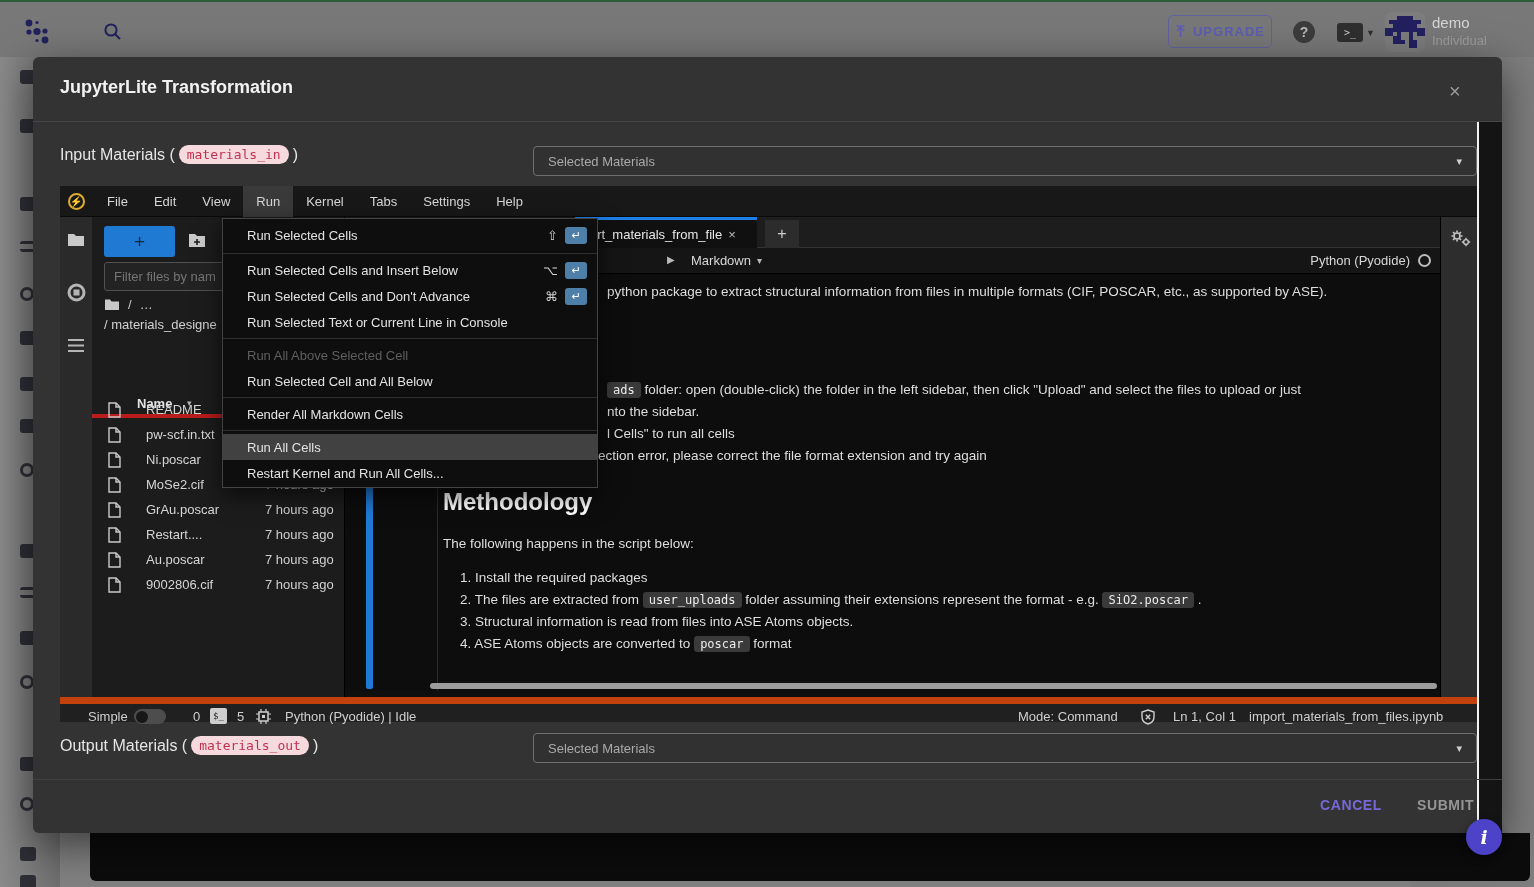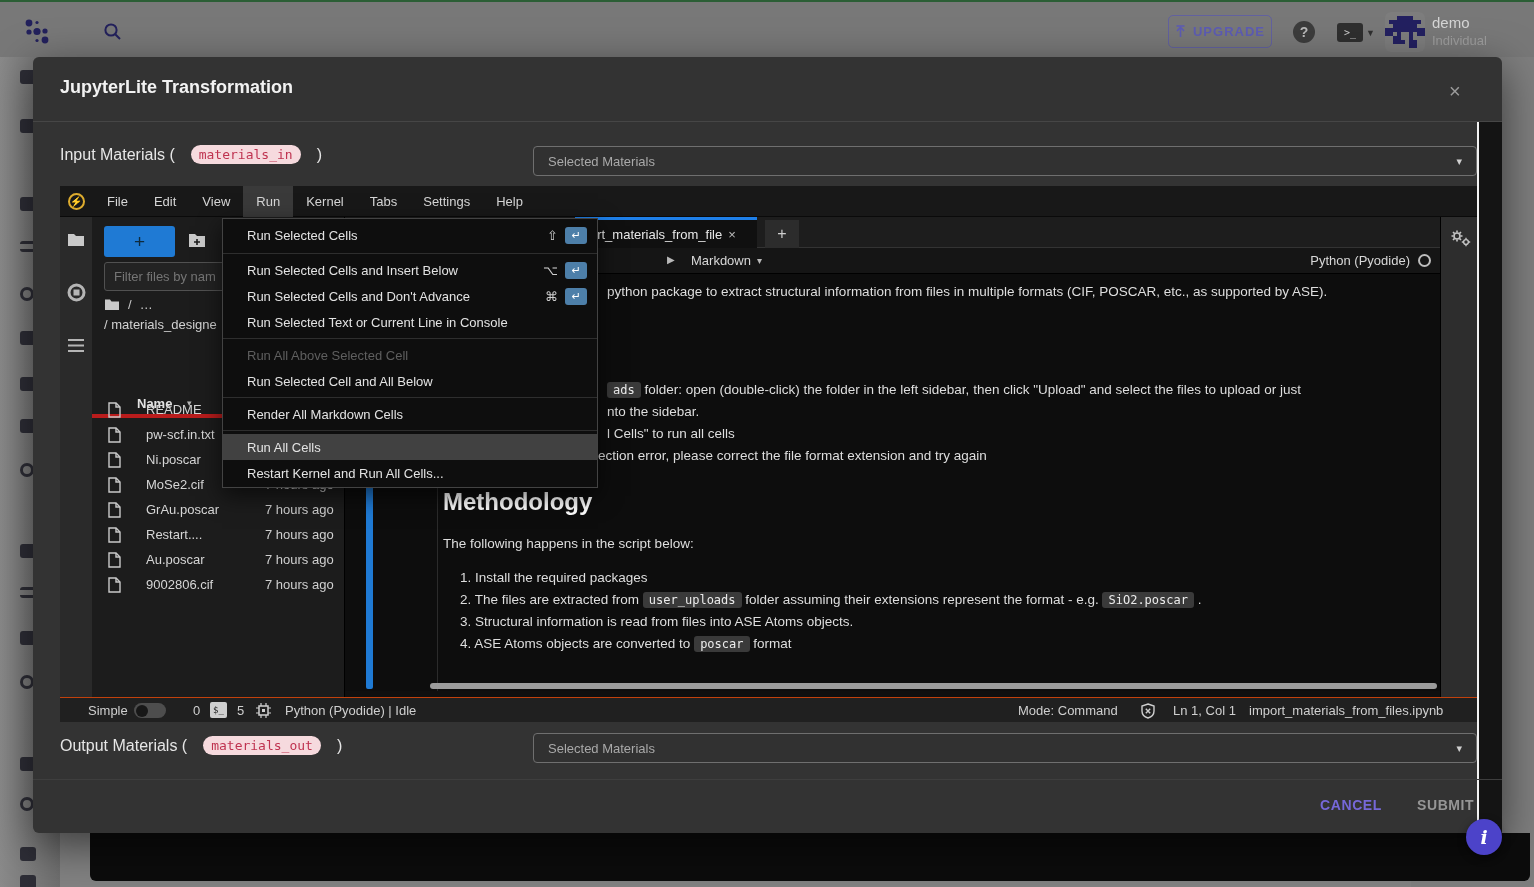--- a/index.html
+++ b/index.html
@@ -37,21 +37,21 @@
     box-shadow:0 12px 44px rgba(0,0,0,.55); z-index:10; }
   .m-title { left:27px; top:20px; color:#f2f2f2; font-size:18px; font-weight:bold; }
   .m-close { left:1416px; top:24px; color:#9c9c9c; font-size:20px; line-height:20px; }
   .m-header-line { left:0; top:64px; width:1469px; height:1px; background:#464646; }
   .m-gutter { left:1446px; top:65px; width:23px; height:714px; background:#141414; }
   .m-scroll-thumb { left:1444px; top:65px; width:2px; height:714px; background:#f2f2f2; }
   .m-footer-line { left:0; top:722px; width:1469px; height:1px; background:#3e3e3e; }
   .btn-cancel { left:1287px; top:740px; color:#7668d8; font-size:14px; font-weight:bold; letter-spacing:.6px; }
   .btn-submit { left:1384px; top:740px; color:#969696; font-size:14px; font-weight:bold; letter-spacing:.6px; }
 
-  .io-label { color:#e6e6e6; font-size:16px; display:flex; align-items:center; gap:16px; }
+  .io-label { color:#e6e6e6; font-size:16px; display:flex; align-items:center; gap:4px; }
   .code-chip-pink { font-family:"DejaVu Sans Mono",monospace; font-size:13px; color:#bf3350;
     background:#f6dade; border-radius:10px; padding:2px 8px; }
   .select { width:944px; height:30px; background:#313131; border:1px solid #6f6f6f; border-radius:4px;
     display:flex; align-items:center; padding:0 14px; color:#a9a9a9; font-size:13px; }
   .select .caret { margin-left:auto; color:#cfcfcf; font-size:11px; }
   .input-row-label { left:27px; top:88px; }
   .input-select { left:500px; top:89px; }
   .output-row-label { left:27px; top:679px; }
   .output-select { left:500px; top:676px; }
 
@@ -108,21 +108,21 @@
   .md .li { margin-left:17px; }
   .md .gap-big { margin-top:76px; }
   .md .h2 { font-size:24px; font-weight:bold; color:#fff; line-height:30px; margin-top:20px; margin-bottom:10px; }
   .md .p { margin-top:16px; margin-bottom:12px; }
   .md .code { font-family:"DejaVu Sans Mono",monospace; font-size:12px; background:#3a3a3a;
     color:#ececec; padding:1px 6px; border-radius:3px; }
   .hscroll { position:absolute; left:85px; top:409px; width:1007px; height:6px; background:#9c9c9c; border-radius:3px; }
   .jl-right { left:1380px; top:31px; width:37px; height:480px; background:#2d2d2d; border-left:1px solid #000; }
   .gears { position:absolute; left:9px; top:12px; }
 
-  .jl-status { left:0; top:511px; width:1417px; height:25px; background:#202020; border-top:1px solid #c2410c; }
+  .jl-status { left:0; top:511px; width:1417px; height:25px; background:#202020; border-top:7px solid #c2410c; }
   .st { position:absolute; top:5px; color:#cfcfcf; font-size:13px; white-space:nowrap; }
   .toggle { position:absolute; left:74px; top:5px; width:32px; height:15px; background:#4d4d4d; border-radius:8px; }
   .toggle .knob { position:absolute; left:2px; top:1.5px; width:12px; height:12px; background:#171717; border-radius:50%; }
   .term-badge { position:absolute; left:150px; top:4px; width:17px; height:16px; background:#cfcfcf;
     border-radius:2px; color:#1c1c1c; font-size:9px; font-family:"DejaVu Sans Mono",monospace;
     display:flex; align-items:center; justify-content:center; }
 
   
   .run-menu { left:222px; top:218px; width:376px; background:#0e0e0e; border:1px solid #434343;
     box-shadow:0 8px 22px rgba(0,0,0,.6); z-index:30; padding:1px 0; }

